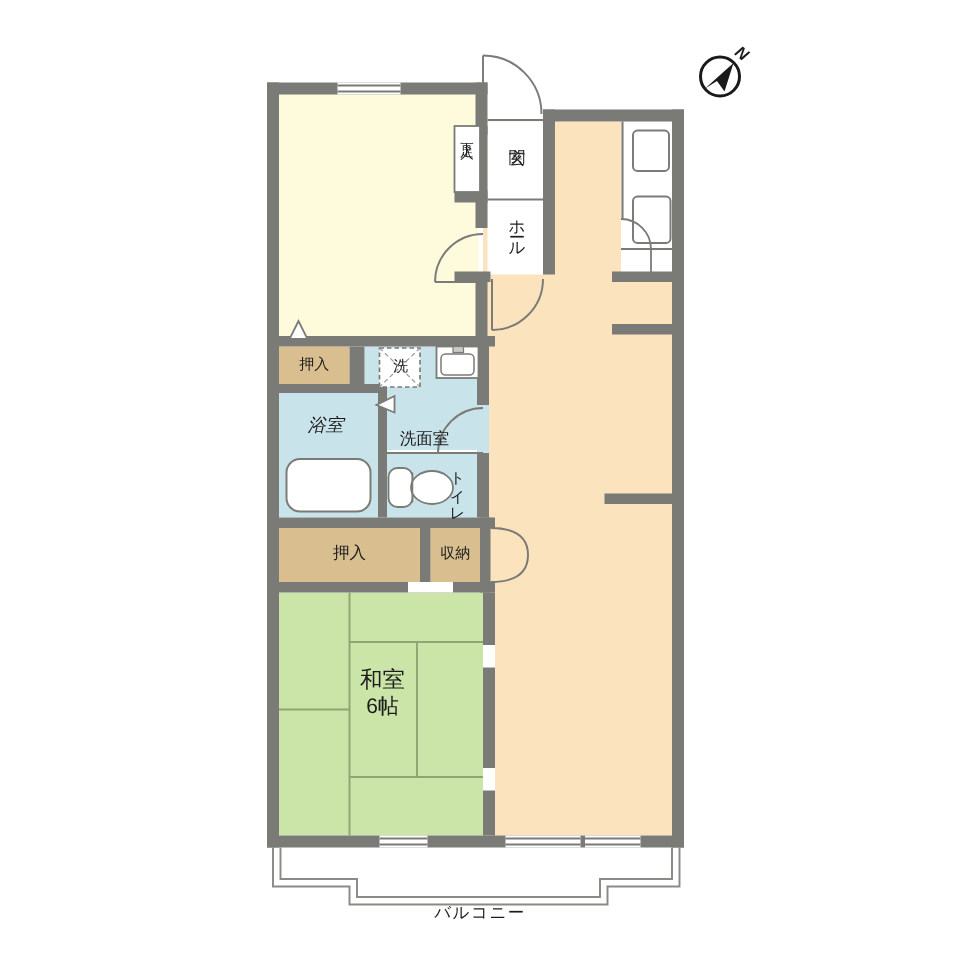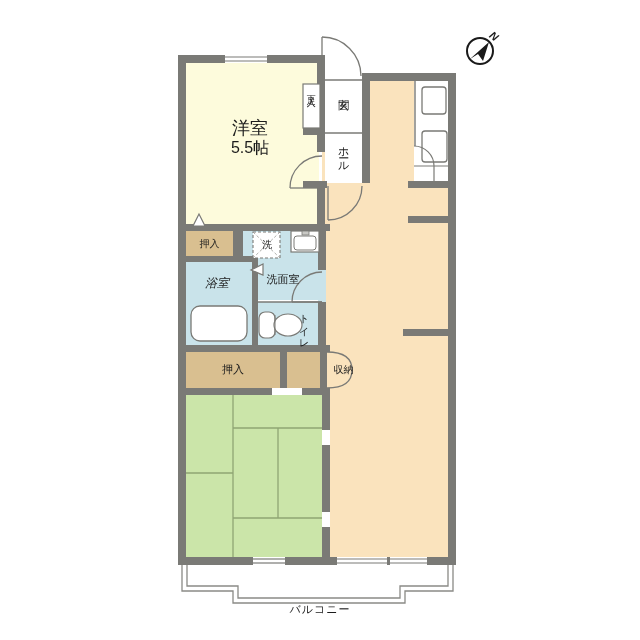--- a/index.html
+++ b/index.html
@@ -157,43 +157,43 @@
     <path d="M182,565 L182,591 L233,591 L233,603 L405,603 L405,591 L453,591 L453,565"></path>
     <path d="M187,565 L187,586 L238,586 L238,598 L400,598 L400,586 L448,586 L448,565"></path>
   </g>
 
   <g>
     <circle cx="480" cy="51" r="13" fill="none" stroke="#1a1a1a" stroke-width="2"></circle>
     <polygon points="489,42 470,59 478,54 483,61" fill="#1a1a1a"></polygon>
   </g>
 </svg>
 
-  <div class="lbl" style="left:200px;top:118px;width:100px;font-size:18px;">
-    <div>洋室</div>
-    <div style="font-size:16px;">5.5帖</div>
-  </div>
 
   <div class="lbl vtext" style="left:306px;top:88px;font-size:9px;">下足入</div>
 
   <div class="lbl vtext" style="left:337px;top:90px;font-size:11px;">玄関</div>
 
   <div class="lbl vtext" style="left:337px;top:139px;font-size:11px;">ホール</div>
 
   <div class="lbl" style="left:187px;top:238px;width:45px;font-size:10px;">押入</div>
 
   <div class="lbl" style="left:255px;top:239px;width:24px;font-size:10px;">洗</div>
 
-  <div class="lbl" style="left:250px;top:273px;width:66px;font-size:11px;">洗面室</div>
+  <div class="lbl" style="left:250px;top:288px;width:66px;font-size:11px;font-family:Liberation Mono, monospace;">洗面室</div>
 
   <div class="lbl" style="left:190px;top:277px;width:54px;font-size:12px;font-style:italic;">浴室</div>
 
   <div class="lbl vtext" style="left:298px;top:307px;font-size:10px;">トイレ</div>
 
   <div class="lbl" style="left:203px;top:363px;width:60px;font-size:11px;">押入</div>
 
-  <div class="lbl" style="left:287px;top:364px;width:33px;font-size:10px;margin-left:40px;">収納</div>
+  <div class="lbl" style="left:287px;top:364px;width:33px;font-size:10px;">収納</div>
 
 
+  <div class="lbl" style="left:223px;top:445px;width:64px;font-size:15px;">
+    <div>和室</div>
+    <div style="font-size:14px;">6帖</div>
+  </div>
 
   <div class="lbl" style="left:265px;top:603px;width:110px;font-size:11px;letter-spacing:1px;">バルコニー</div>
 
   <div class="lbl n-label" style="left:490px;top:30px;font-size:11px;">N</div>
 </div>
 
 </body></html>

